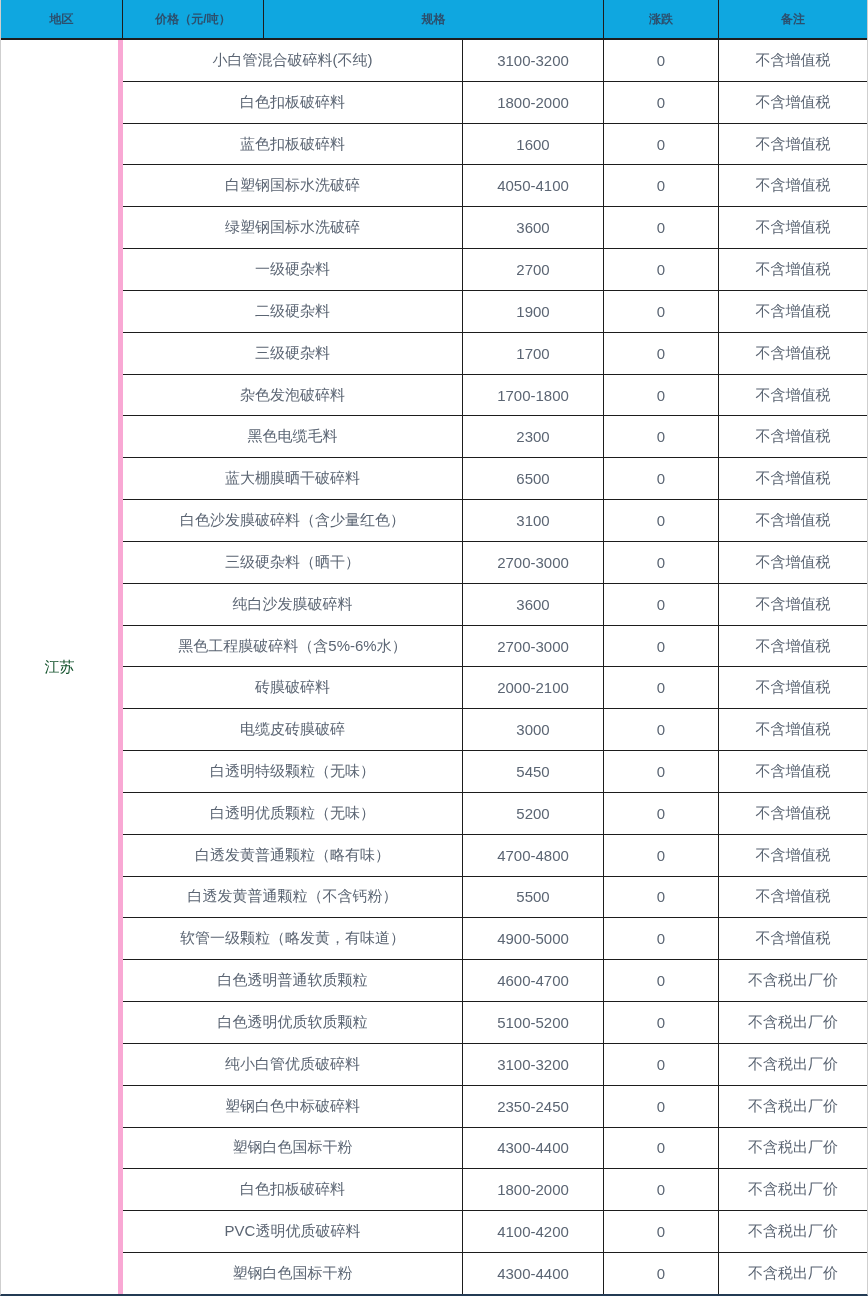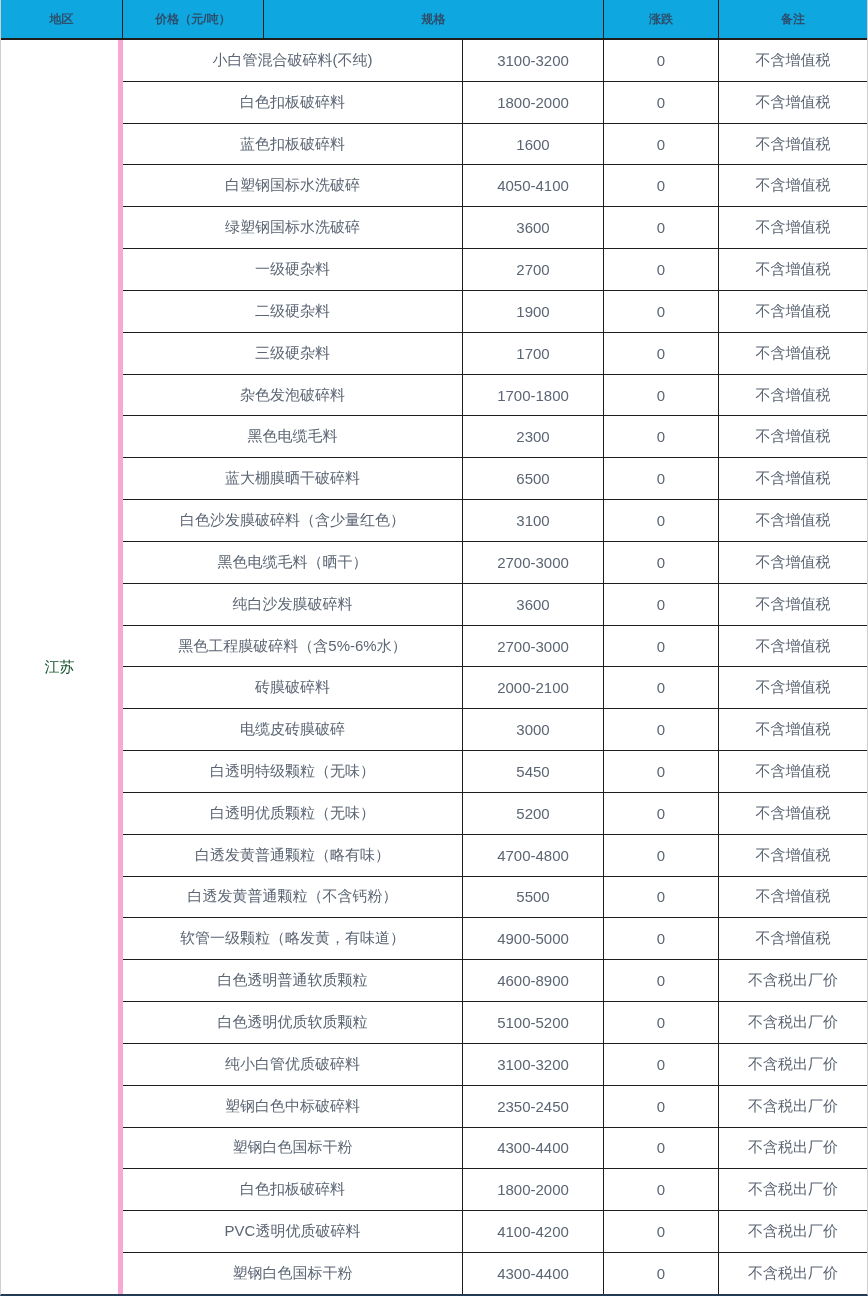--- a/index.html
+++ b/index.html
@@ -121,21 +121,21 @@
   </div>
 
   <div class="row">
     <div class="cell col-spec">白色沙发膜破碎料（含少量红色）</div>
     <div class="cell col-price">3100</div>
     <div class="cell col-change">0</div>
     <div class="cell col-note">不含增值税</div>
   </div>
 
   <div class="row">
-    <div class="cell col-spec">黑色电缆毛料（晒干）</div>
+    <div class="cell col-spec">三级硬杂料（晒干）</div>
     <div class="cell col-price">2700-3000</div>
     <div class="cell col-change">0</div>
     <div class="cell col-note">不含增值税</div>
   </div>
 
   <div class="row">
     <div class="cell col-spec">纯白沙发膜破碎料</div>
     <div class="cell col-price">3600</div>
     <div class="cell col-change">0</div>
     <div class="cell col-note">不含增值税</div>
@@ -192,21 +192,21 @@
 
   <div class="row">
     <div class="cell col-spec">软管一级颗粒（略发黄，有味道）</div>
     <div class="cell col-price">4900-5000</div>
     <div class="cell col-change">0</div>
     <div class="cell col-note">不含增值税</div>
   </div>
 
   <div class="row">
     <div class="cell col-spec">白色透明普通软质颗粒</div>
-    <div class="cell col-price">4600-8900</div>
+    <div class="cell col-price">4600-4700</div>
     <div class="cell col-change">0</div>
     <div class="cell col-note">不含税出厂价</div>
   </div>
 
   <div class="row">
     <div class="cell col-spec">白色透明优质软质颗粒</div>
     <div class="cell col-price">5100-5200</div>
     <div class="cell col-change">0</div>
     <div class="cell col-note">不含税出厂价</div>
   </div>

